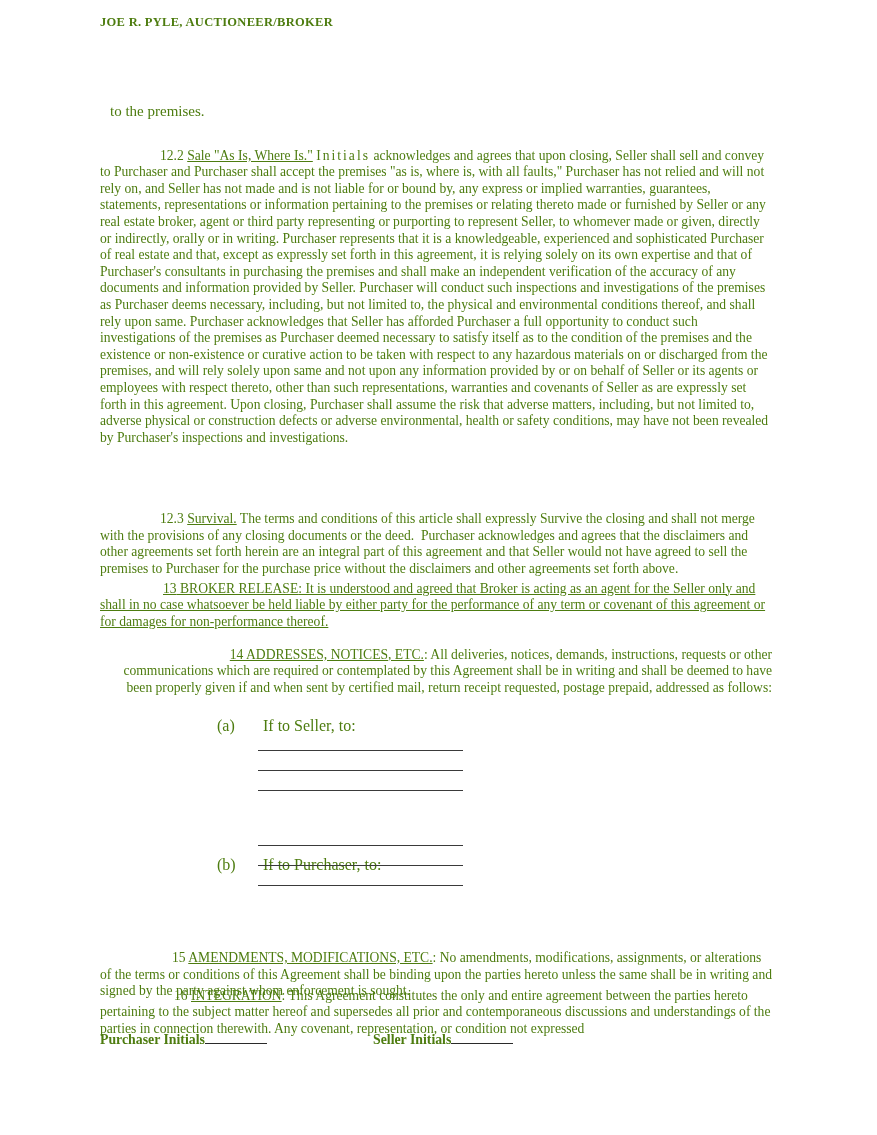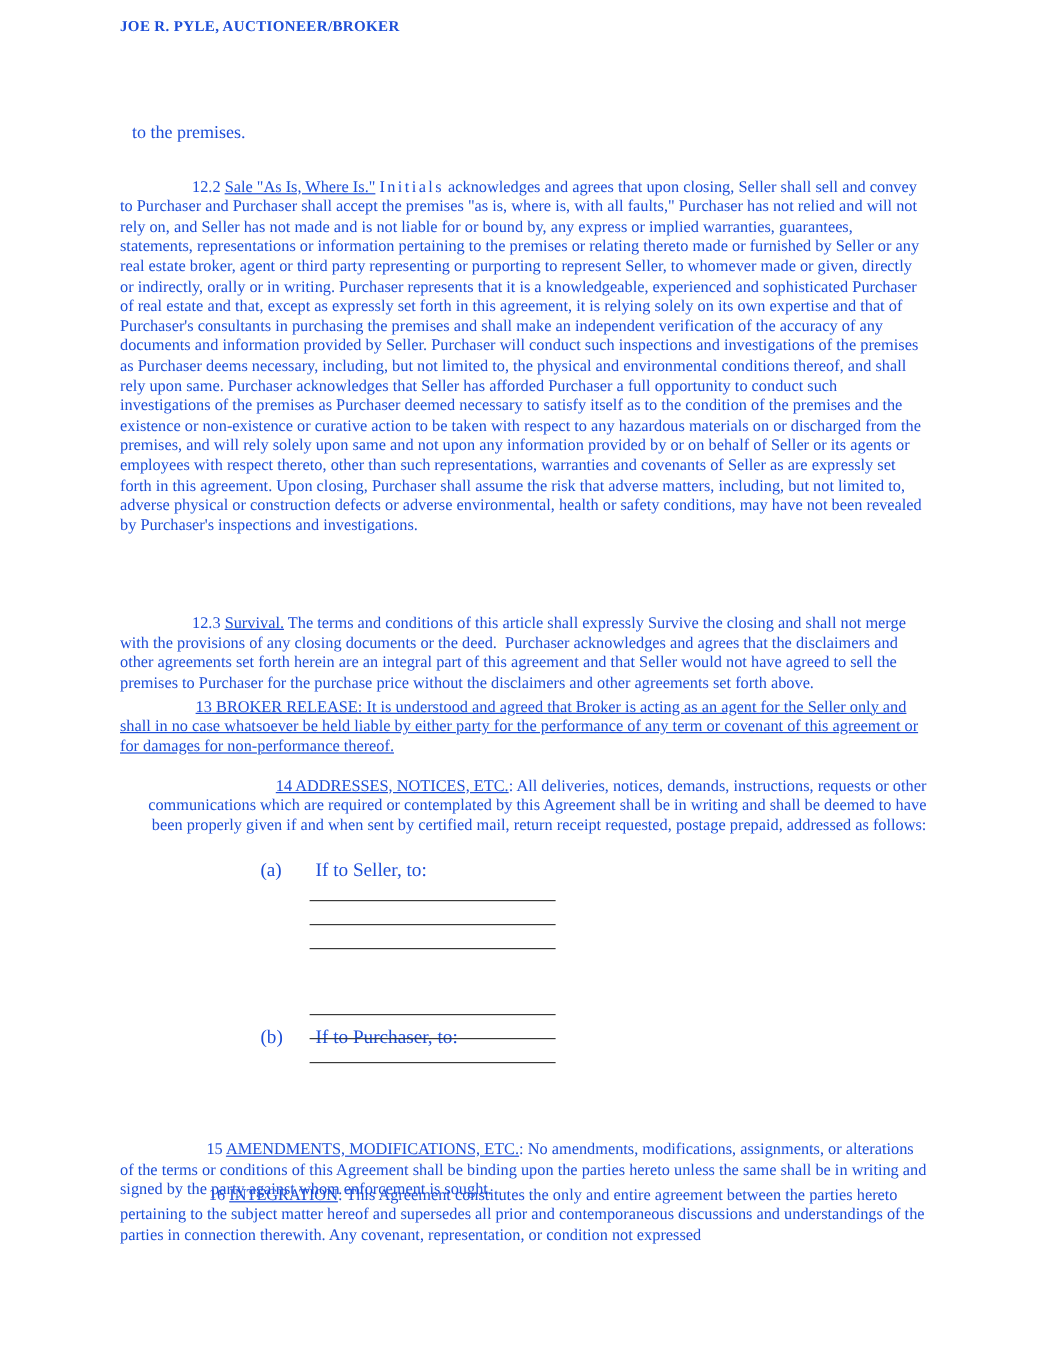--- a/index.html
+++ b/index.html
@@ -2,21 +2,21 @@
 <html><head>
 <meta charset="utf-8">
 <style>
   html, body { margin: 0; padding: 0; background: #ffffff; }
   .page {
     position: relative;
     width: 877px;
     height: 1135px;
     background: #ffffff;
     font-family: "Liberation Serif", "DejaVu Serif", serif;
-    color: #1d4ed8;
+    color: #4d7c0f;
     overflow: hidden;
   }
   .doc-header {
     position: absolute;
     left: 100px;
     top: 15px;
     font-size: 12.5px;
     font-weight: bold;
     letter-spacing: 0.3px;
     white-space: nowrap;
@@ -118,14 +118,18 @@
     <div class="blank-line"></div>
     <div class="blank-line"></div>
   </div>
 
   <p class="para i72" style="top:907px;margin-top:43px;"><span>15</span>
     <span class="u">AMENDMENTS, MODIFICATIONS, ETC.</span><span>: No amendments, modifications, assignments, or alterations of the terms or conditions of this Agreement shall be binding upon the parties hereto unless the same shall be in writing and signed by the party against whom enforcement is sought.</span></p>
 
   <p class="para i74" style="top:974px;"><span>16</span>
     <span class="u">INTEGRATION</span><span>: This Agreement constitutes the only and entire agreement between the parties hereto pertaining to the subject matter hereof and supersedes all prior and contemporaneous discussions and understandings of the parties in connection therewith. Any covenant, representation, or condition not expressed</span></p>
 
+  <div class="footer">
+    <span class="footer-item purchaser"><span>Purchaser Initials</span><span class="initials-blank"></span></span>
+    <span class="footer-item seller"><span>Seller Initials</span><span class="initials-blank"></span></span>
+  </div>
 
 </div>
 
 </body></html>

